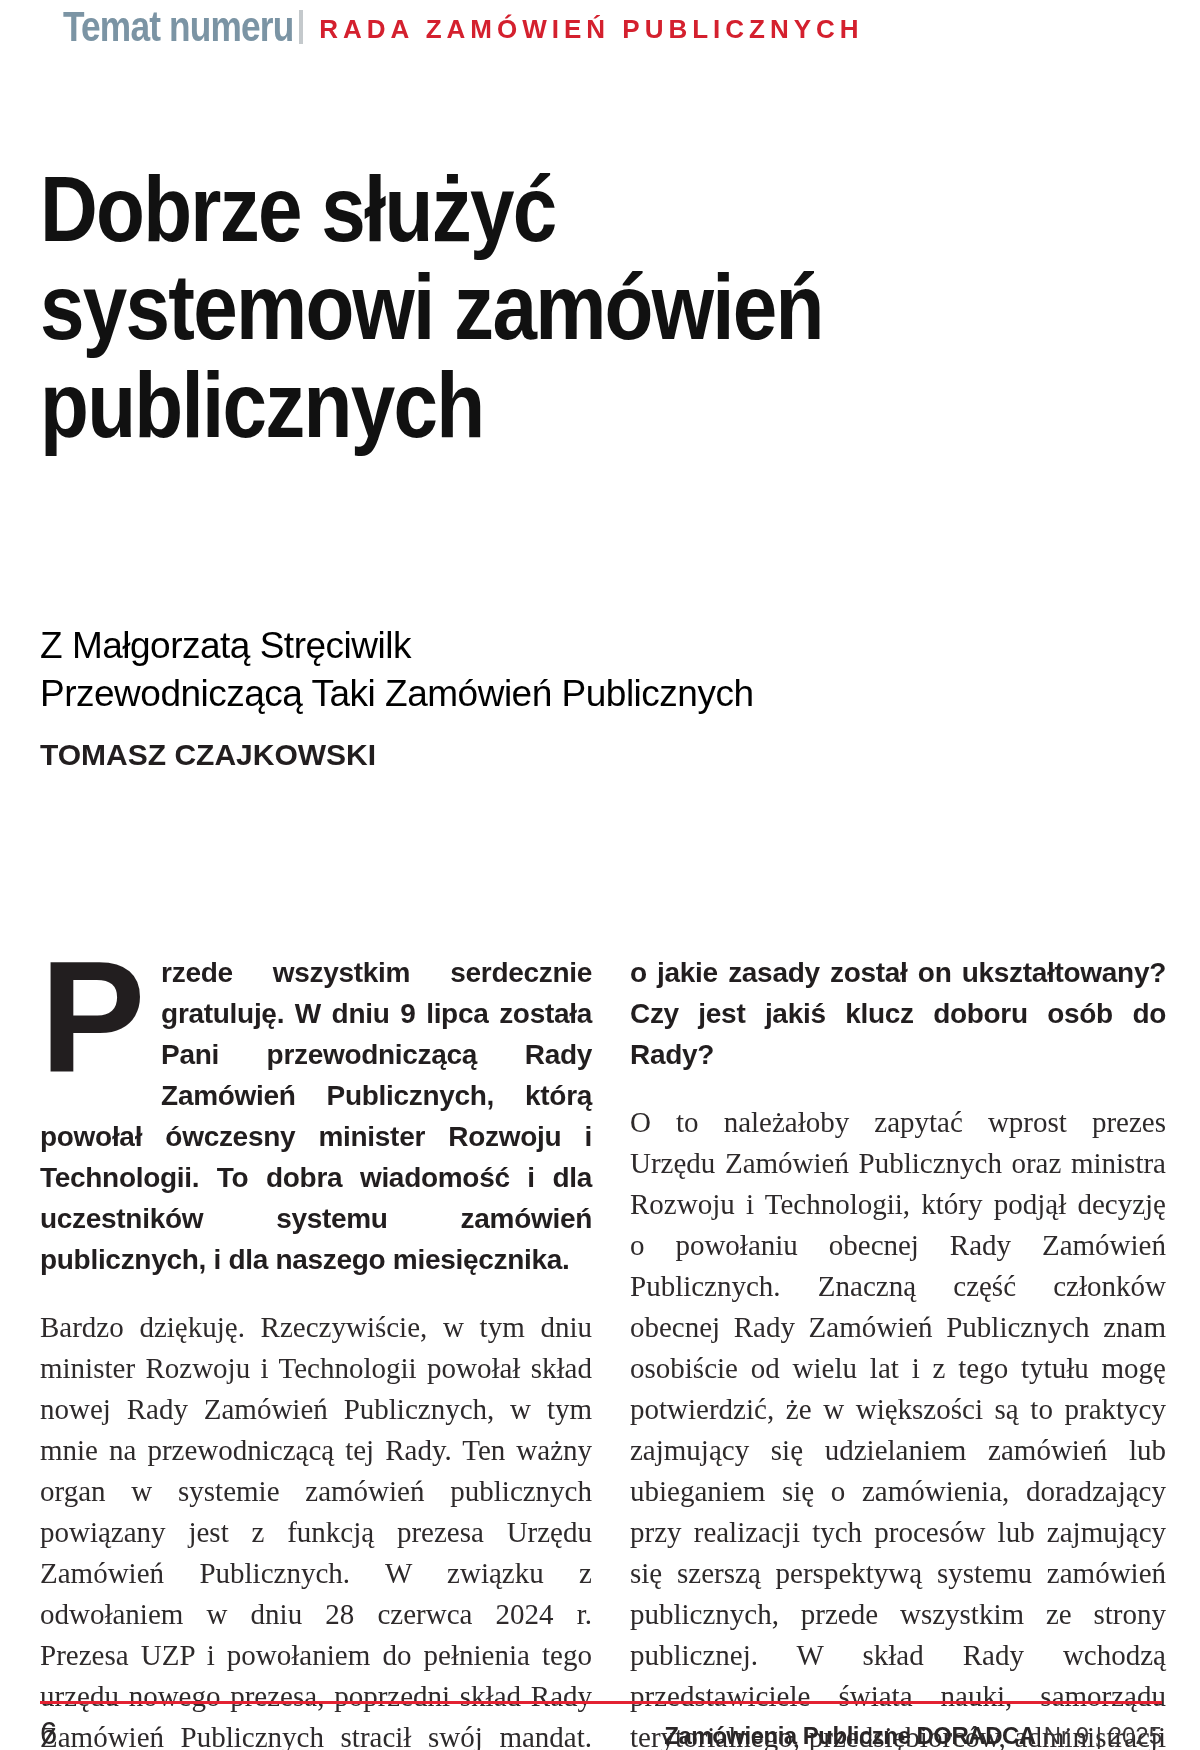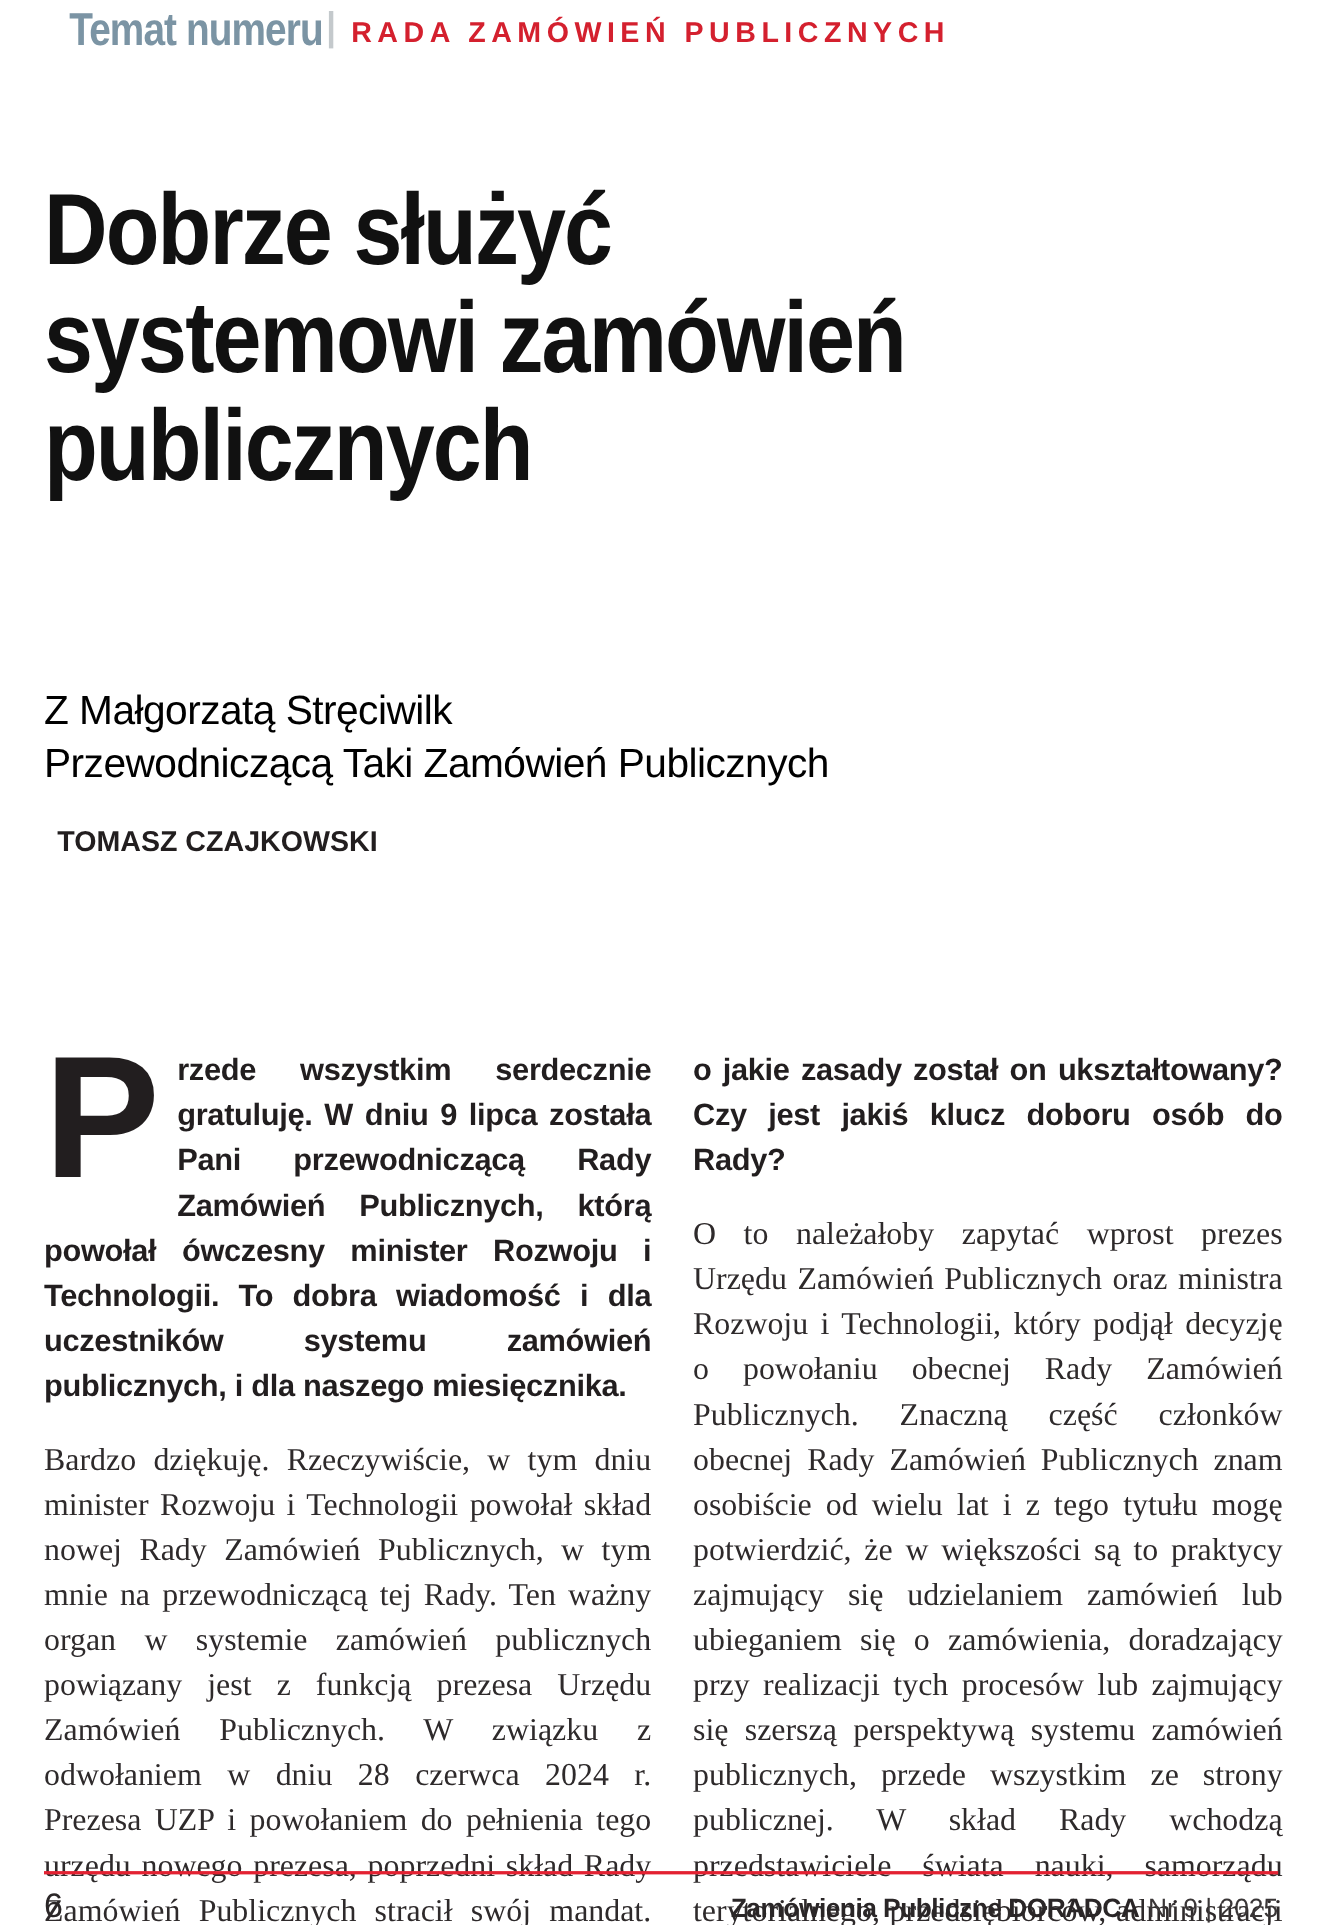--- a/index.html
+++ b/index.html
@@ -83,24 +83,24 @@
     left: 40px;
   }
   .byline-prefix {
     font-family: "Liberation Serif", serif;
     font-size: 31px;
     color: #2a2627;
     margin: 0 0 11px 0;
   }
   .byline-author {
     font-weight: bold;
-    font-size: 26px;
+    font-size: 30px;
     letter-spacing: 0px;
     color: #221e1f;
-    margin: 12px;
+    margin: 0;
   }
 
   
   .columns {
     position: absolute;
     top: 952px;
     left: 40px;
     width: 1126px;
     display: flex;
     gap: 38px;

